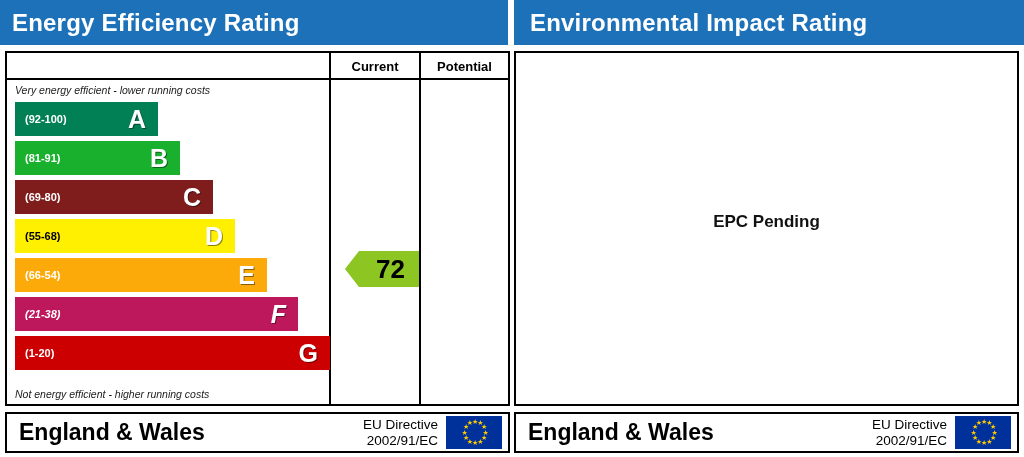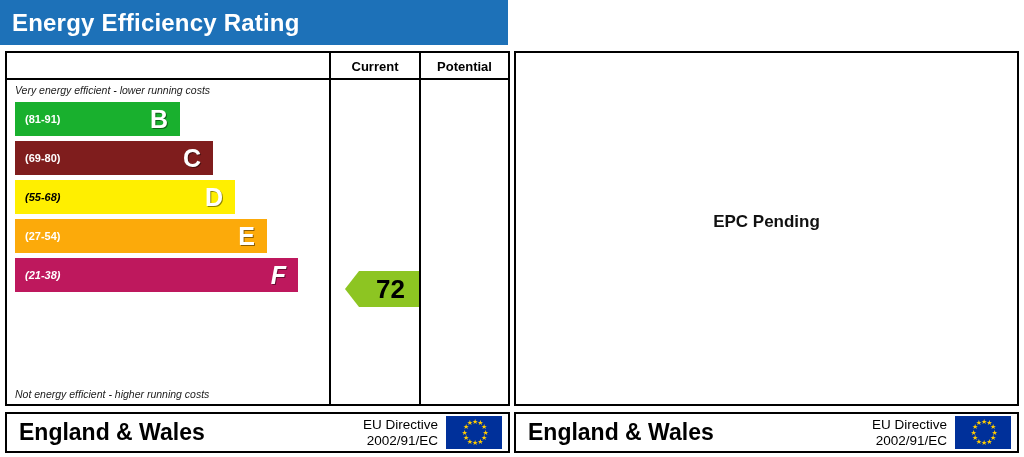--- a/index.html
+++ b/index.html
@@ -150,58 +150,69 @@
   }
 </style>
 </head>
 <body>
 
 <div id="root">
 
   <div class="title-bar" id="bar-left">
     <span class="title-text">Energy Efficiency Rating</span>
   </div>
+  <div class="title-bar" id="bar-right">
+    <span class="title-text">Environmental Impact Rating</span>
+  </div>
 
   <div id="chart-panel">
 
     <div id="chart-head"></div>
     <div class="col-div" id="div-current"></div>
     <div class="col-div" id="div-potential"></div>
 
     <div class="col-head" id="head-potential">Potential</div>
     <div class="col-head" id="head-current">Current</div>
 
     <div id="chart-body">
       <div class="edge-note" id="note-top">Very energy efficient - lower running costs</div>
       <div class="bands" id="bands-container">
+          <div class="band dark" style="width: 143px; background: rgb(0, 128, 84);">
+            <span class="range">(92-100)</span>
+            <span class="letter">A</span>
+          </div>
           <div class="band" style="width: 165px; background: rgb(25, 176, 46);">
             <span class="range">(81-91)</span>
             <span class="letter">B</span>
           </div>
           <div class="band" style="width: 198px; background: #7f1d1d;">
             <span class="range">(69-80)</span>
             <span class="letter">C</span>
           </div>
           <div class="band" style="width: 220px; background: rgb(255, 239, 0);">
-            <span class="range" style="color: rgb(0, 0, 0); font-style: italic;">(55-68)</span>
+            <span class="range" style="color: rgb(0, 0, 0);">(55-68)</span>
             <span class="letter">D</span>
           </div>
           <div class="band" style="width: 252px; background: rgb(252, 170, 10);">
-            <span class="range">(27-54)</span>
+            <span class="range">(66-54)</span>
             <span class="letter">E</span>
           </div>
           <div class="band" style="width: 283px; background: #be185d; font-style: italic;">
             <span class="range">(21-38)</span>
             <span class="letter">F</span>
           </div>
+          <div class="band" style="width: 315px; background: rgb(204, 0, 0);">
+            <span class="range">(1-20)</span>
+            <span class="letter">G</span>
+          </div>
         </div>
       <div class="edge-note" id="note-bottom">Not energy efficient - higher running costs</div>
     </div>
 
-    <div class="arrow" id="arrow-current" style="background: rgb(141, 197, 34); color: rgb(0, 0, 0); margin-top: 20px;">
+    <div class="arrow" id="arrow-current" style="background: rgb(141, 197, 34); color: rgb(0, 0, 0);">
       <span>72</span>
     </div>
   </div>
 
   <div id="right-panel">
     <div class="pending">EPC Pending</div>
   </div>
 
   <div class="footer" id="footer-left">
     <span class="region">England &amp; Wales</span>

